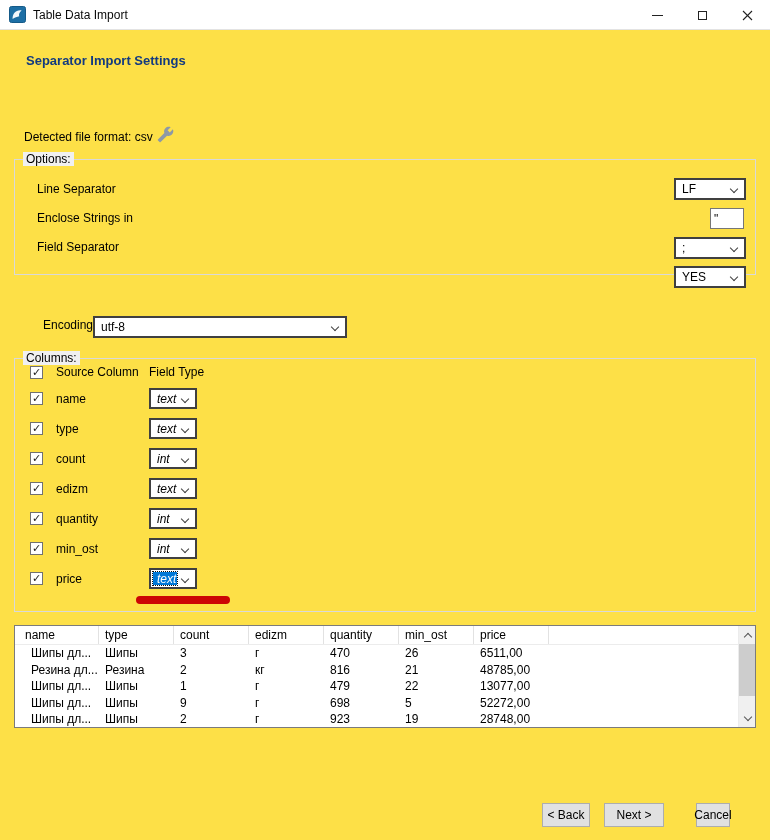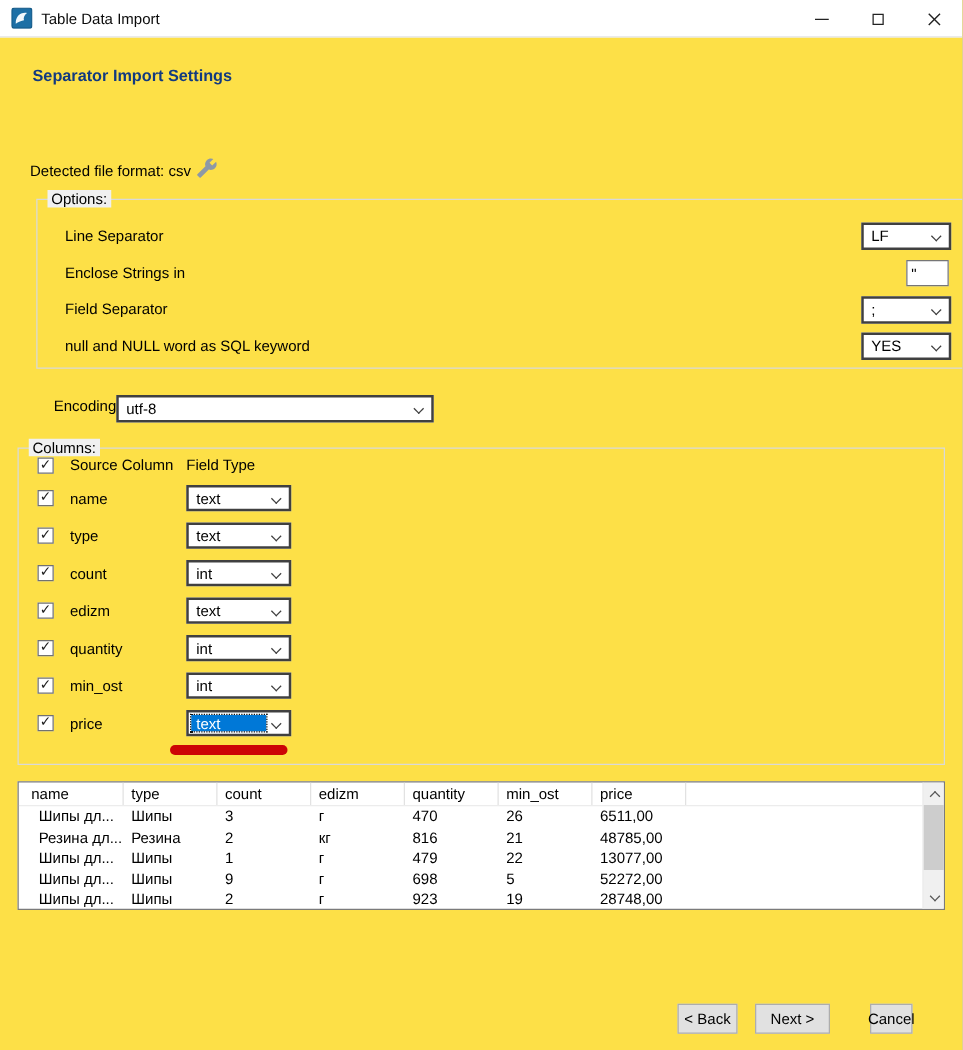--- a/index.html
+++ b/index.html
@@ -17,21 +17,21 @@
   .glyph-max { width:9px; height:9px; border:1px solid #222; display:block; }
 
   
   #page-heading { position:absolute; left:26px; top:53px; font-size:13px; font-weight:bold; color:#123a80; }
   #detected-format { position:absolute; left:24px; top:130px; }
   #wrench { position:absolute; left:157px; top:126px; width:17px; height:17px; }
 
   
   .groupbox { position:absolute; border:1px solid #d9d9d9; }
   .group-label { position:absolute; top:-8px; left:8px; background:#f0f0f0; padding:0 3px; }
-  #options-group { left:14px; top:159px; width:742px; height:136px;margin-left:15px; }
+  #options-group { left:14px; top:159px; width:742px; height:116px; }
   #columns-group { left:14px; top:358px; width:742px; height:254px; }
 
   .opt-label { position:absolute; left:22px; height:20px; line-height:20px; }
 
   
   .combo { position:absolute; background:#fff; border:2px solid #404040; }
   .combo-val { position:absolute; left:2px; top:2px; bottom:2px; right:18px; display:flex; align-items:center; padding-left:4px; overflow:hidden; }
   .combo-val.hl { background:#0078d7; color:#fff; outline:1px dotted #10100f; outline-offset:0px; }
   .chev { position:absolute; right:7px; top:6px; width:6px; height:6px; border-right:1.4px solid #3f3f3f; border-bottom:1.4px solid #3f3f3f; transform:rotate(45deg); }
   .text-input { position:absolute; background:#fff; border:1px solid #767676; display:flex; align-items:center; padding-left:3px; }
@@ -44,21 +44,21 @@
   #encoding-label { position:absolute; left:24px; top:318px;margin-left:19px; }
   #encoding-combo { left:93px; top:316px; width:254px; height:22px; }
 
   
   .col-hdr-checkbox { left:15px; top:7px; }
   #source-col-hdr { position:absolute; left:41px; top:6px; }
   #field-type-hdr { position:absolute; left:134px; top:6px; }
   .col-row { position:absolute; left:0; width:740px; height:22px; }
   .col-row .checkbox { left:15px; top:4px; }
   .col-label { position:absolute; left:41px; top:0; line-height:22px; }
-  .col-row .combo { left:134px; top:0; width:84px; height:21px; }
+  .col-row .combo { left:134px; top:0; width:48px; height:21px;font-style:italic; }
   #annotation-line { position:absolute; left:121px; top:237px; width:94px; height:8px; border-radius:4px; }
 
   
   #preview-table { position:absolute; left:14px; top:625px; width:742px; height:103px; background:#fff; border:1px solid #7b7b7b; overflow:hidden; }
   #tbl-header { display:flex; height:19px; border-bottom:1px solid #ececec; }
   .tbl-cell { flex:none; overflow:hidden; white-space:nowrap; padding-left:6px; line-height:18px; }
   .hc { border-right:1px solid #e2e2e2; line-height:19px; }
   .c0 { width:84px; } .c1 { width:75px; } .c2 { width:75px; } .c3 { width:75px; }
   .c4 { width:75px; } .c5 { width:75px; } .c6 { width:75px; }
   .hc.c0 { padding-left:10px; }
@@ -115,21 +115,20 @@
   <svg id="wrench" viewBox="0 0 24 24">
     <path fill="#8d99a6" d="M22.7 19l-9.1-9.1c.9-2.3.4-5-1.5-6.9-2-2-5-2.4-7.4-1.3L9 6 6 9 1.6 4.7C.4 7.1.9 10.1 2.9 12.1c1.9 1.9 4.6 2.4 6.9 1.5l9.1 9.1c.4.4 1 .4 1.4 0l2.3-2.3c.5-.4.5-1.1.1-1.4z" transform="scale(-1,1) translate(-24,0)"></path>
   </svg>
 
   <div id="options-group" class="groupbox">
     <span class="group-label">Options:</span>
 
     <span class="opt-label" style="top:19px;">Line Separator</span>
     <span class="opt-label" style="top:48px;">Enclose Strings in</span>
     <span class="opt-label" style="top:77px;">Field Separator</span>
-    <span class="opt-label" style="top:107px;">null and NULL word as SQL keyword</span>
 
     <span class="combo" style="left:659px; top:18px; width:72px; height:22px;">
       <span class="combo-val">LF</span>
       <span class="chev"></span>
     </span>
 
     <span class="text-input" style="left:695px; top:48px; width:34px; height:21px;">
       <span>"</span>
     </span>
 

